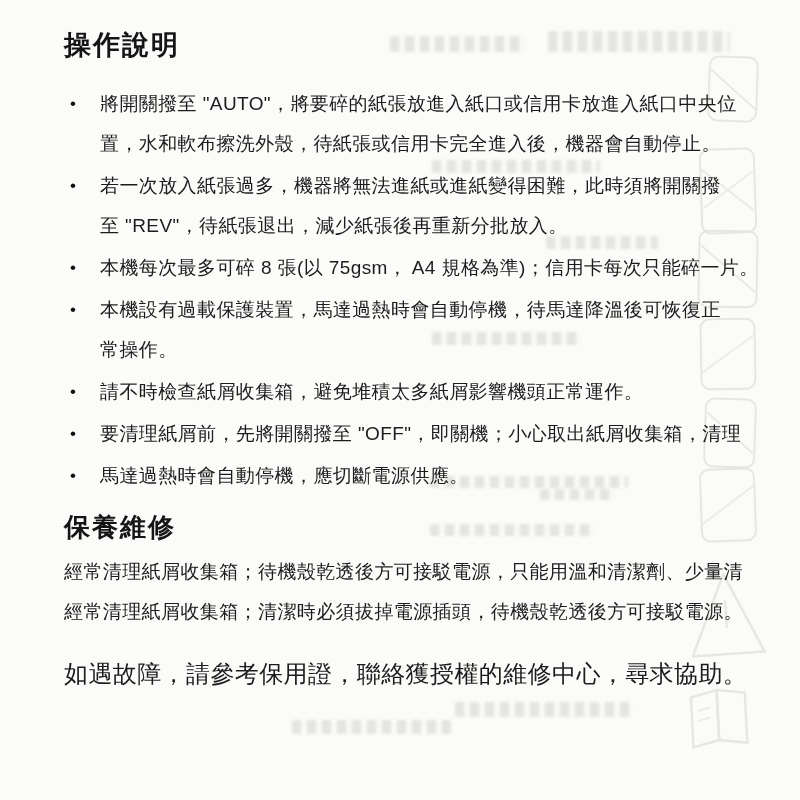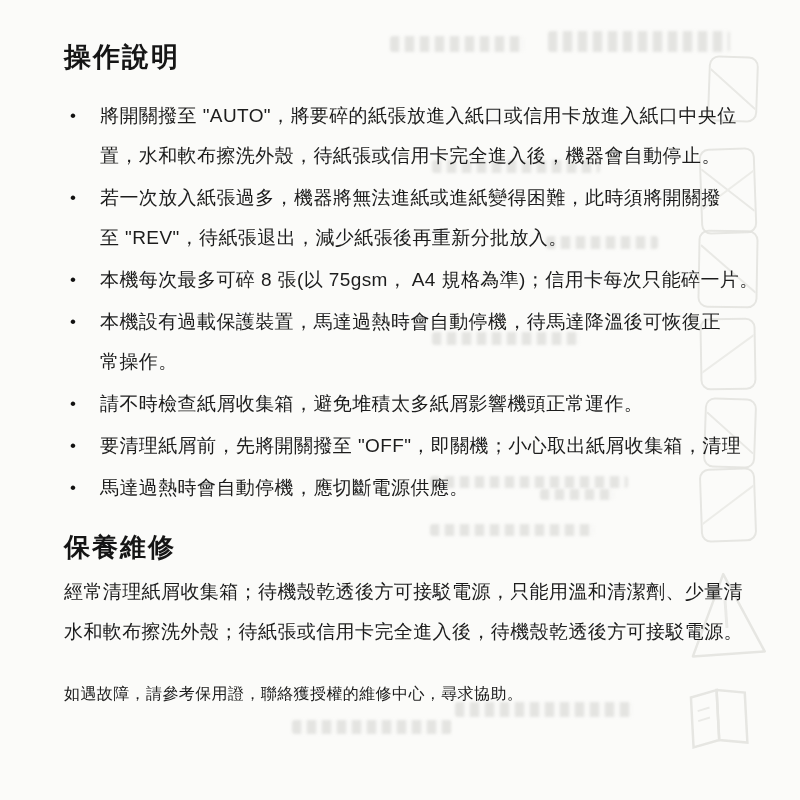--- a/index.html
+++ b/index.html
@@ -4,45 +4,45 @@
 <style>
   html,body{margin:0;padding:0;}
   .page{
     position:relative;
     width:800px;height:800px;
     background:#fbfbf9;
     font-family:"Liberation Sans","DejaVu Sans",sans-serif;
     color:#1c1c1c;
     overflow:hidden;
     box-sizing:border-box;
-    padding:40px 40px 0 64px;
+    padding:28px 40px 0 64px;
   }
   .content{position:relative;z-index:2;}
   h1.sec{
     font-size:27px;font-weight:bold;letter-spacing:2px;
     margin:0 0 22px 0;line-height:34px;color:#151515;
   }
   h2.sec{
     font-size:26px;font-weight:bold;letter-spacing:2px;
-    margin:22px 0 8px 0;line-height:34px;color:#151515;
+    margin:14px 0 8px 0;line-height:34px;color:#151515;
   }
   ul.bullets{list-style:none;margin:0;padding:0;}
   ul.bullets li{display:flex;margin:0 0 2px 0;}
   .dot{
     width:30px;flex:0 0 30px;text-align:left;padding-left:6px;
     font-size:17px;line-height:40px;color:#111;
   }
   .lines{flex:1;}
   .line{
     font-size:19px;line-height:40px;letter-spacing:0.4px;
     white-space:nowrap;
   }
   .para .line{white-space:nowrap;}
   .footer-line{
-    font-size:16px;line-height:40px;letter-spacing:0.4px;
+    font-size:24px;line-height:40px;letter-spacing:0.4px;
     margin-top:22px;white-space:nowrap;
   }
   
   .ghost-layer{position:absolute;inset:0;z-index:1;pointer-events:none;}
   .ghost{position:absolute;}
   .ghost-text{
     background:repeating-linear-gradient(90deg,
       rgba(198,198,194,0.55) 0 9px,
       rgba(232,232,228,0.15) 9px 15px);
     filter:blur(1.6px);
@@ -162,19 +162,19 @@
         <div class="lines">
           <div class="line">馬達過熱時會自動停機，應切斷電源供應。</div>
         </div>
       </li>
     </ul>
 
     <h2 class="sec">保養維修</h2>
 
     <div class="para">
       <div class="line">經常清理紙屑收集箱；待機殼乾透後方可接駁電源，只能用溫和清潔劑、少量清</div>
-      <div class="line">水和軟布擦洗外殼；待紙張或信用卡完全進入後，待機殼乾透後方可接駁電源。</div>
+      <div class="line">經常清理紙屑收集箱；清潔時必須拔掉電源插頭，待機殼乾透後方可接駁電源。</div>
     </div>
 
     <div class="footer-line">如遇故障，請參考保用證，聯絡獲授權的維修中心，尋求協助。</div>
   </div>
 
 </div>
 
 </body></html>

